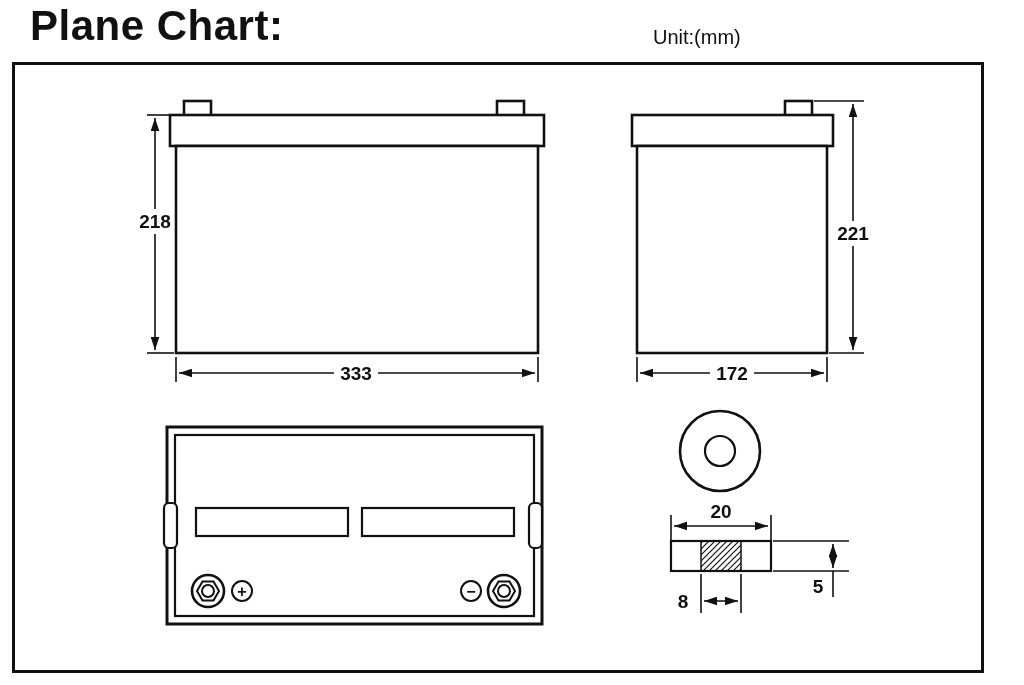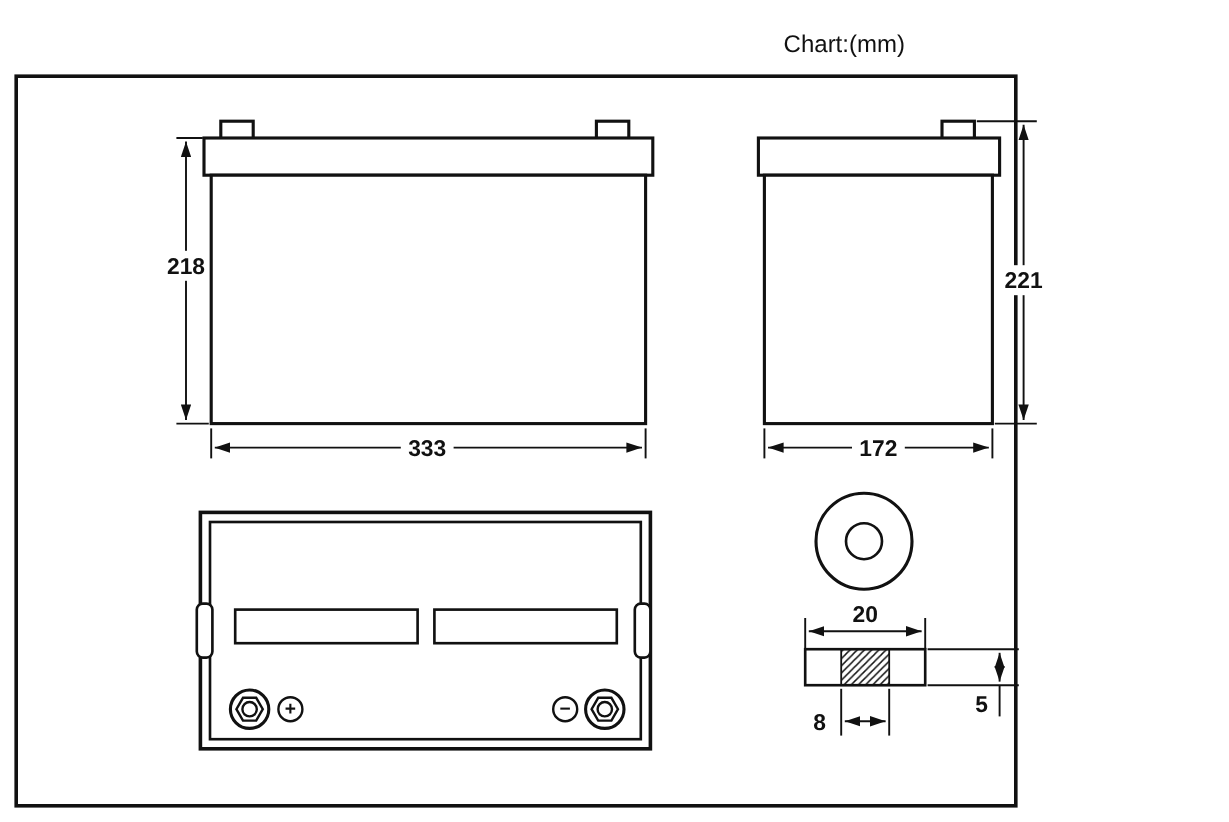--- a/index.html
+++ b/index.html
@@ -2,38 +2,39 @@
 <html><head>
 <meta charset="utf-8">
 <style>
   html,body{margin:0;padding:0;background:#fff;}
   .page{position:relative;width:1024px;height:685px;background:#fff;
         font-family:"Liberation Sans",sans-serif;color:#111;overflow:hidden;}
   .title{position:absolute;left:30px;top:2px;margin:0;font-size:42px;font-weight:900;
          letter-spacing:.5px;color:#111;}
   .unit-label{position:absolute;left:653px;top:26px;font-size:20px;}
   .ttype-label{position:absolute;left:786px;top:28px;font-size:20px;}
-  .drawing-area{position:absolute;left:12px;top:62px;width:836px;height:611px;
+  .drawing-area{position:absolute;left:12px;top:62px;width:972px;height:611px;
                 border:3px solid #111;box-sizing:border-box;background:#fff;}
   svg{display:block;}
   .thick{stroke:#111;stroke-width:2.6;fill:#fff;}
   .outer{stroke:#111;stroke-width:3;fill:#fff;}
   .mid{stroke:#111;stroke-width:2.2;fill:#fff;}
   .thin{stroke:#111;stroke-width:2;fill:none;}
   .dim{stroke:#111;stroke-width:1.6;fill:none;}
   .dimtext{font-family:"Liberation Sans",sans-serif;font-size:19px;font-weight:bold;fill:#111;}
   .poltext{font-family:"Liberation Sans",sans-serif;font-size:16px;font-weight:bold;fill:#111;}
   .mask{fill:#fff;stroke:none;}
 </style>
 </head>
 <body>
 
 <div class="page">
 
-  <span class="unit-label">Chart:(mm)</span>
+  <h1 class="title">Plane Chart:</h1>
+  <span class="unit-label">Unit:(mm)</span>
 
   <div class="drawing-area">
     <svg width="994" height="605" viewBox="0 0 994 605">
       <defs>
         <marker id="arrE" viewBox="0 0 12 8" refX="12" refY="4" markerWidth="13" markerHeight="9" orient="auto" markerUnits="userSpaceOnUse">
             <path d="M0,0 L12,4 L0,8 Z" fill="#111"></path>
           </marker>
         <marker id="arrS" viewBox="0 0 12 8" refX="0" refY="4" markerWidth="13" markerHeight="9" orient="auto" markerUnits="userSpaceOnUse">
             <path d="M12,0 L0,4 L12,8 Z" fill="#111"></path>
           </marker>

